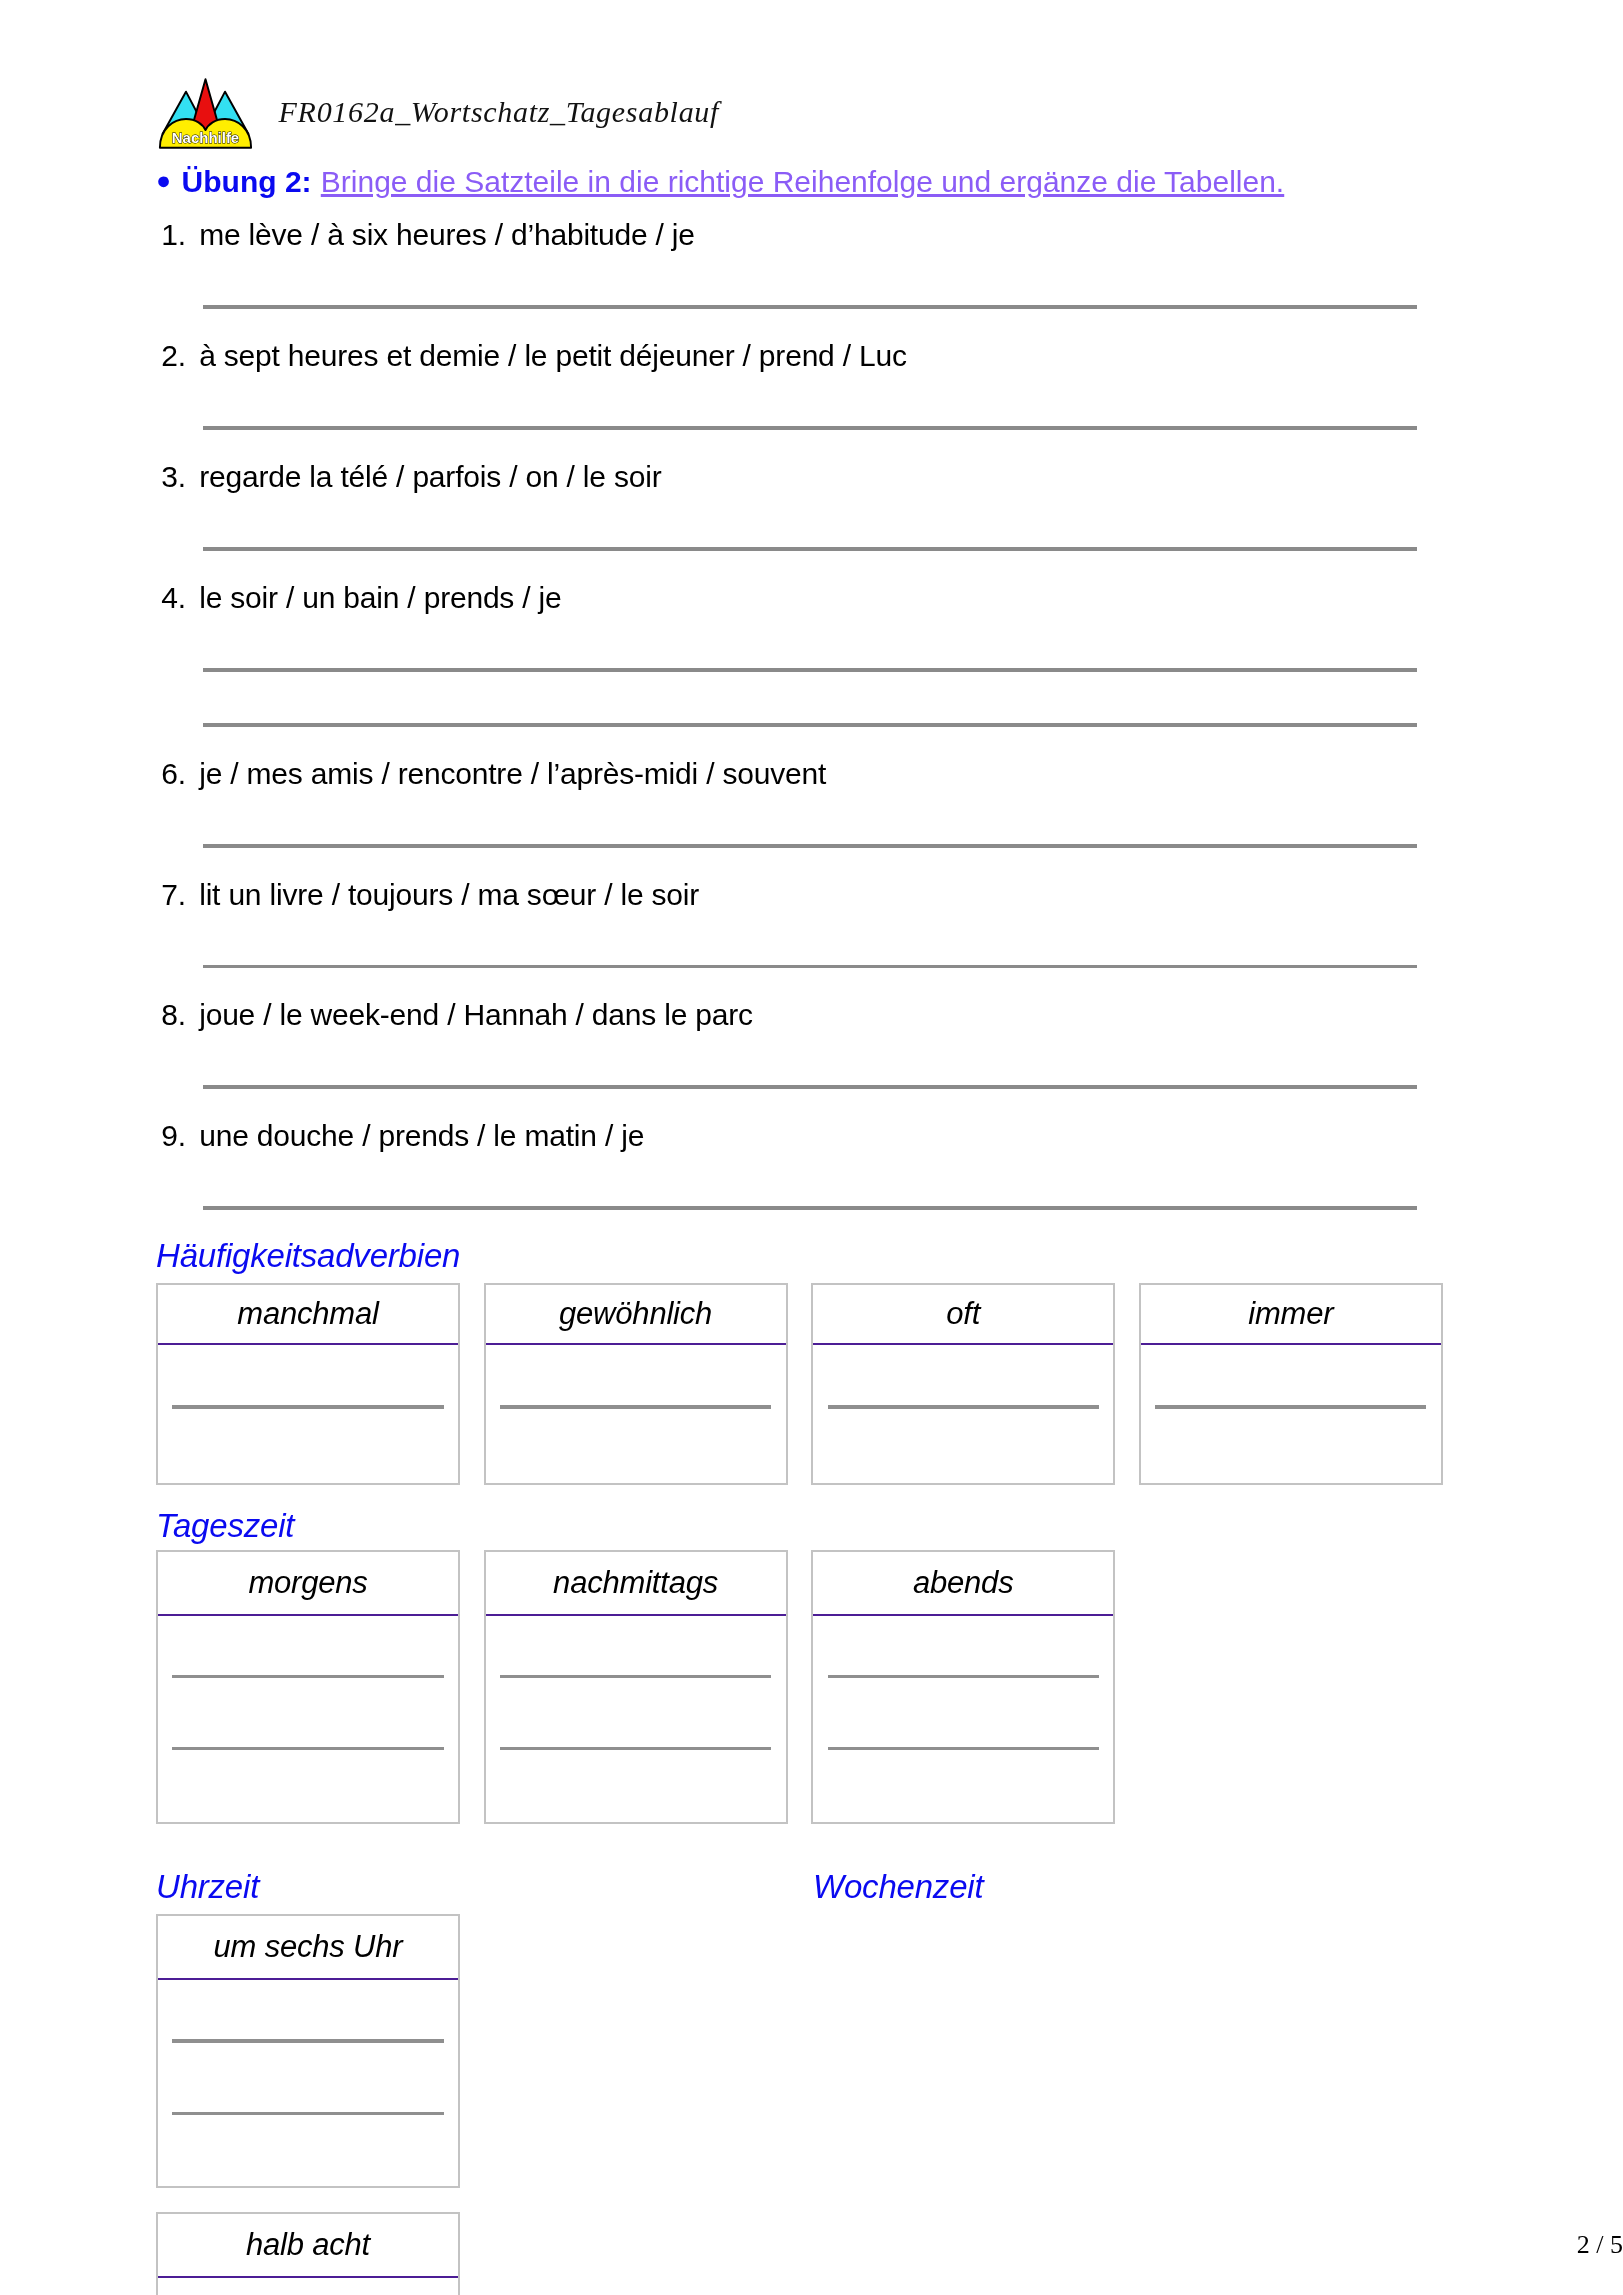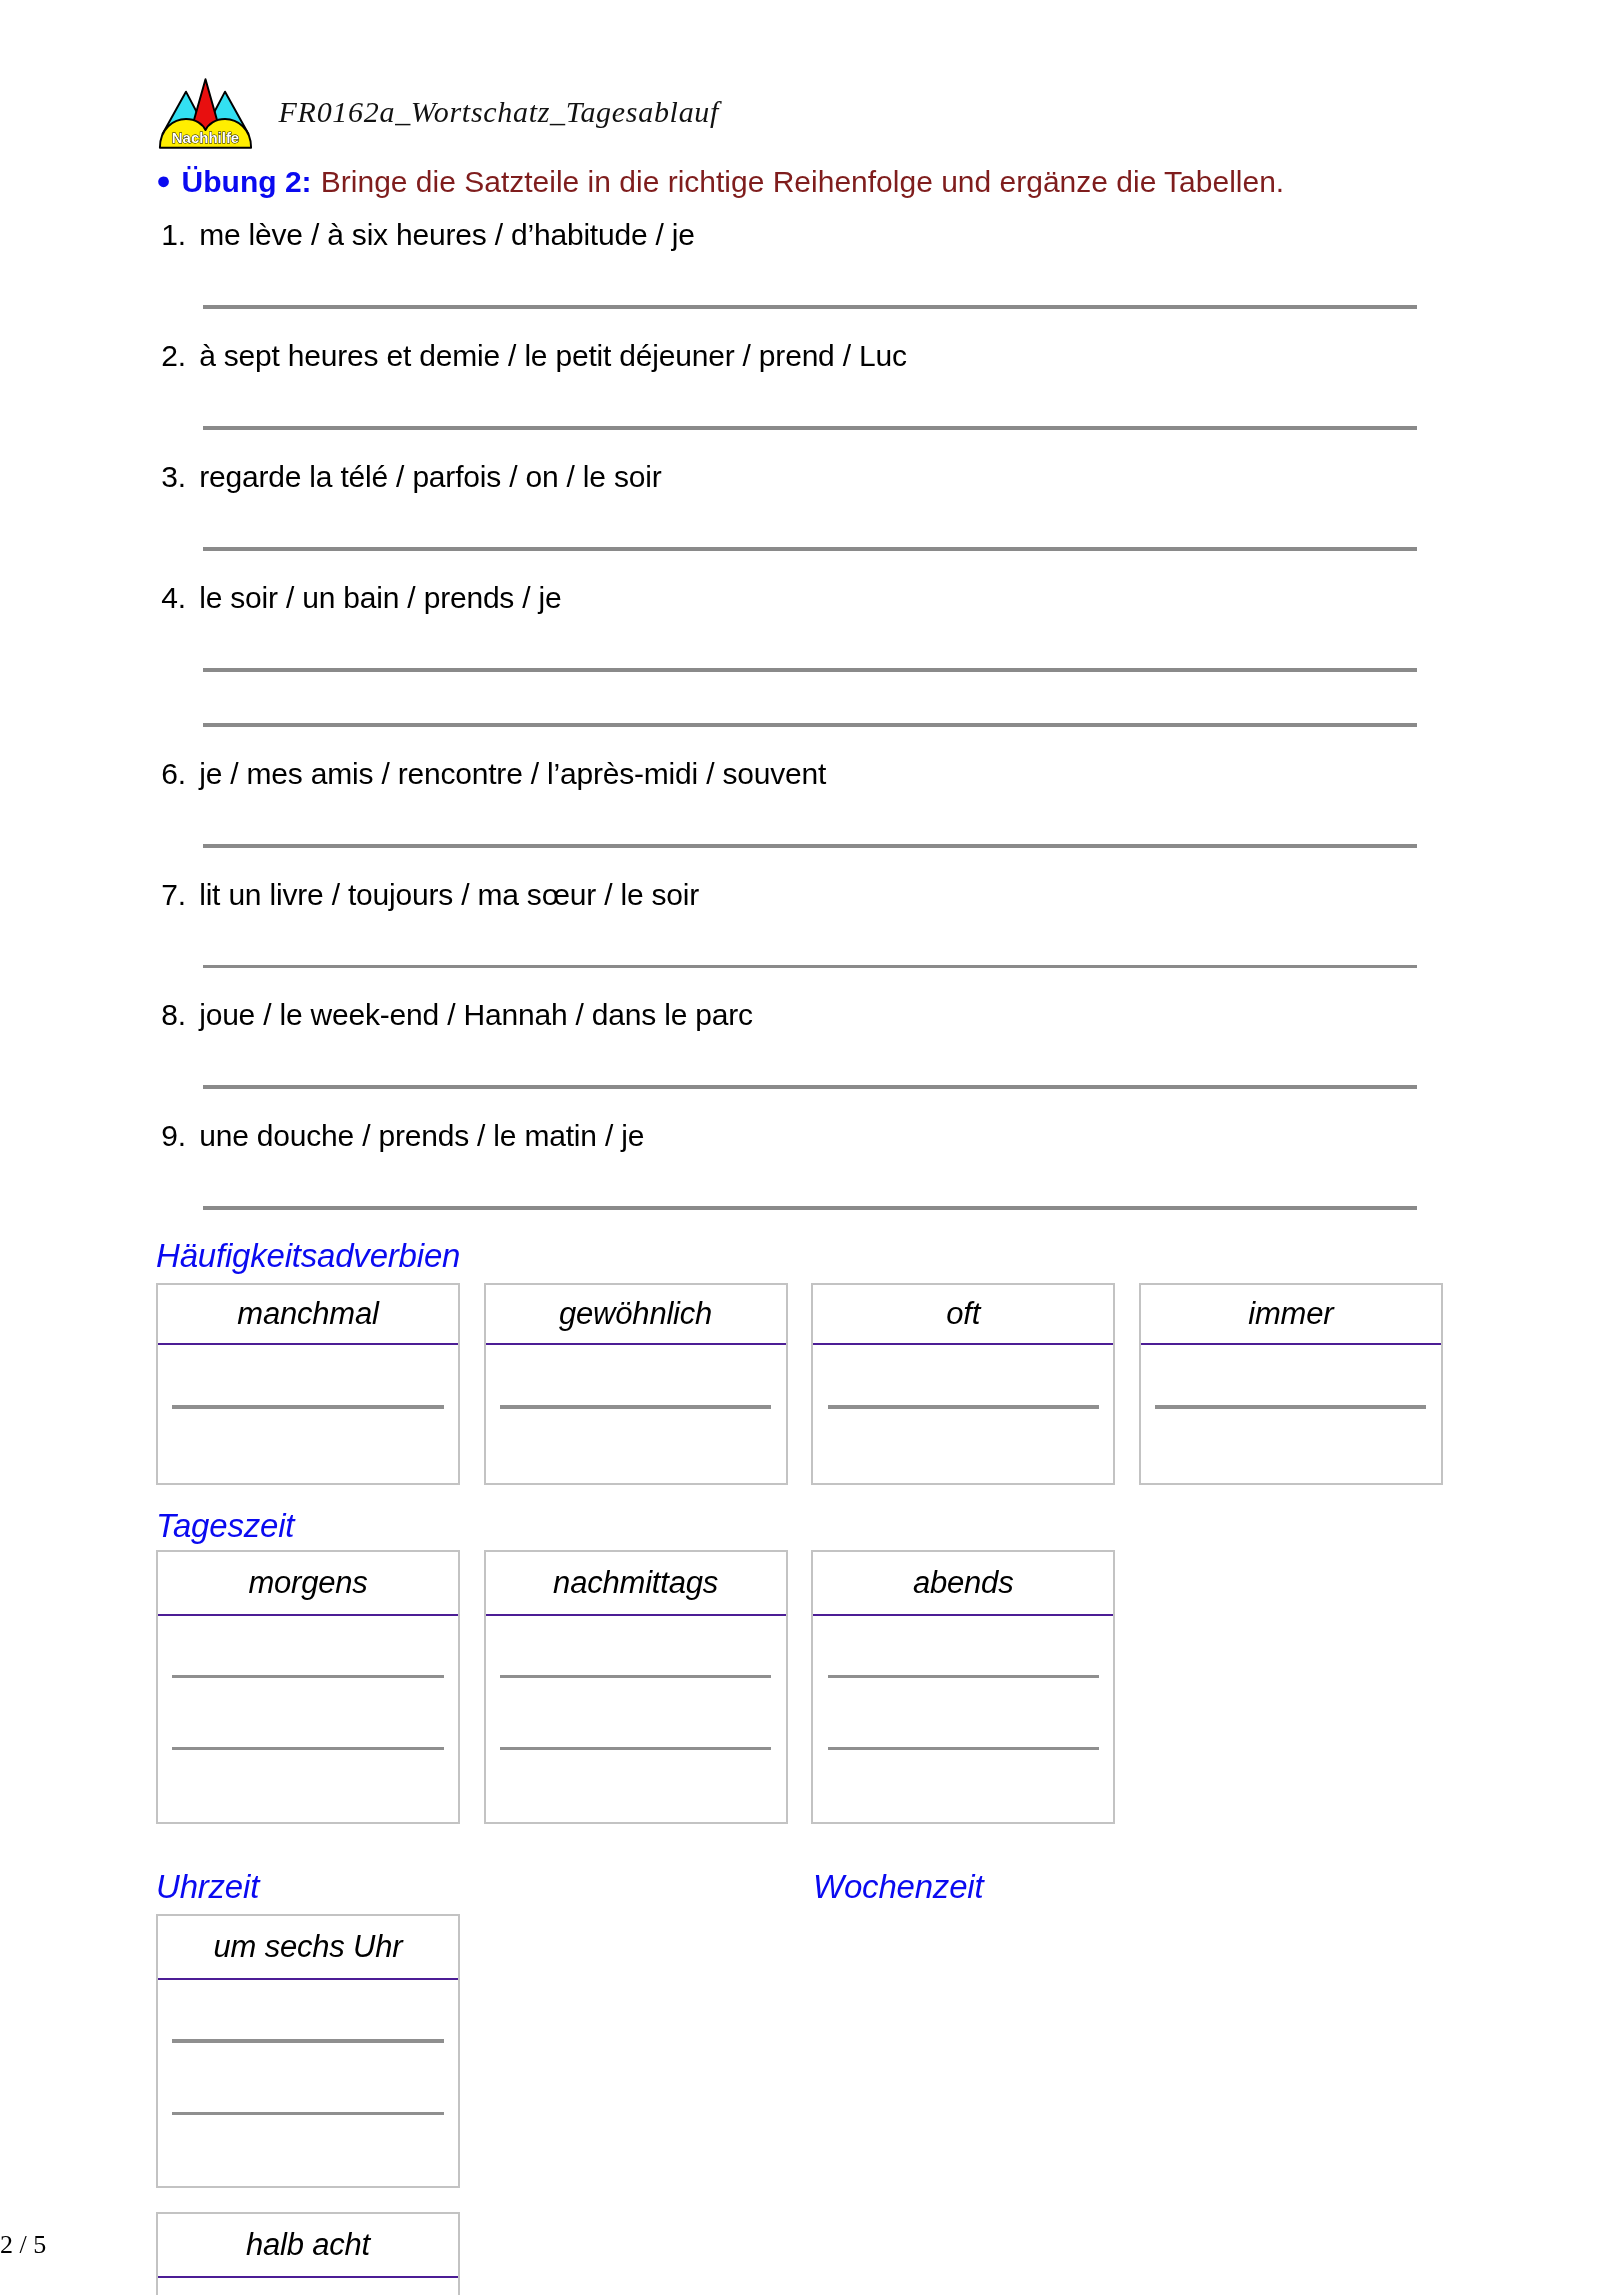--- a/index.html
+++ b/index.html
@@ -23,21 +23,21 @@
     font-style: italic;
     font-size: 30px;
     color: #121212;
     letter-spacing: 0.7px;
   }
 
   
   .exercise-line { margin-top: 9.2px; line-height: 39px; font-size: 30px; }
   .bullet { color: #0a0af0; font-size: 25px; vertical-align: 2.6px; margin-right: 10.5px; }
   .exercise-label { color: #0a0af0; font-weight: bold; margin-right: 9.2px; }
-  .exercise-instruction { color: #7f1d1d; }
+  .exercise-instruction { color: #8b5cf6; text-decoration: underline; }
 
   
   .items { margin-top: 14.4px; }
   .item { padding-left: 5.2px; }
   .item-line { line-height: 39px; font-size: 30px; letter-spacing: -0.2px; }
   .item-num { display: inline-block; min-width: 38px; }
   .answer-line {
     margin-top: 51px;
     margin-left: 42px;
     margin-bottom: 27px;
@@ -88,21 +88,21 @@
   .box-body.one-line .write-line { margin-top: 60px; }
   .box-body.two-line .write-line.first  { margin-top: 59px; }
   .box-body.two-line .write-line.second { margin-top: 69px; }
 
   
   .doc-footer {
     position: absolute;
     bottom: 35px;
     left: 0;
     width: 100%;
-    text-align: left;
+    text-align: right;
     font-family: "Liberation Serif", serif;
     font-size: 26px;
     line-height: 31px;
     color: #000000;
   }
 </style>
 </head>
 <body>
 
 <div class="page">

